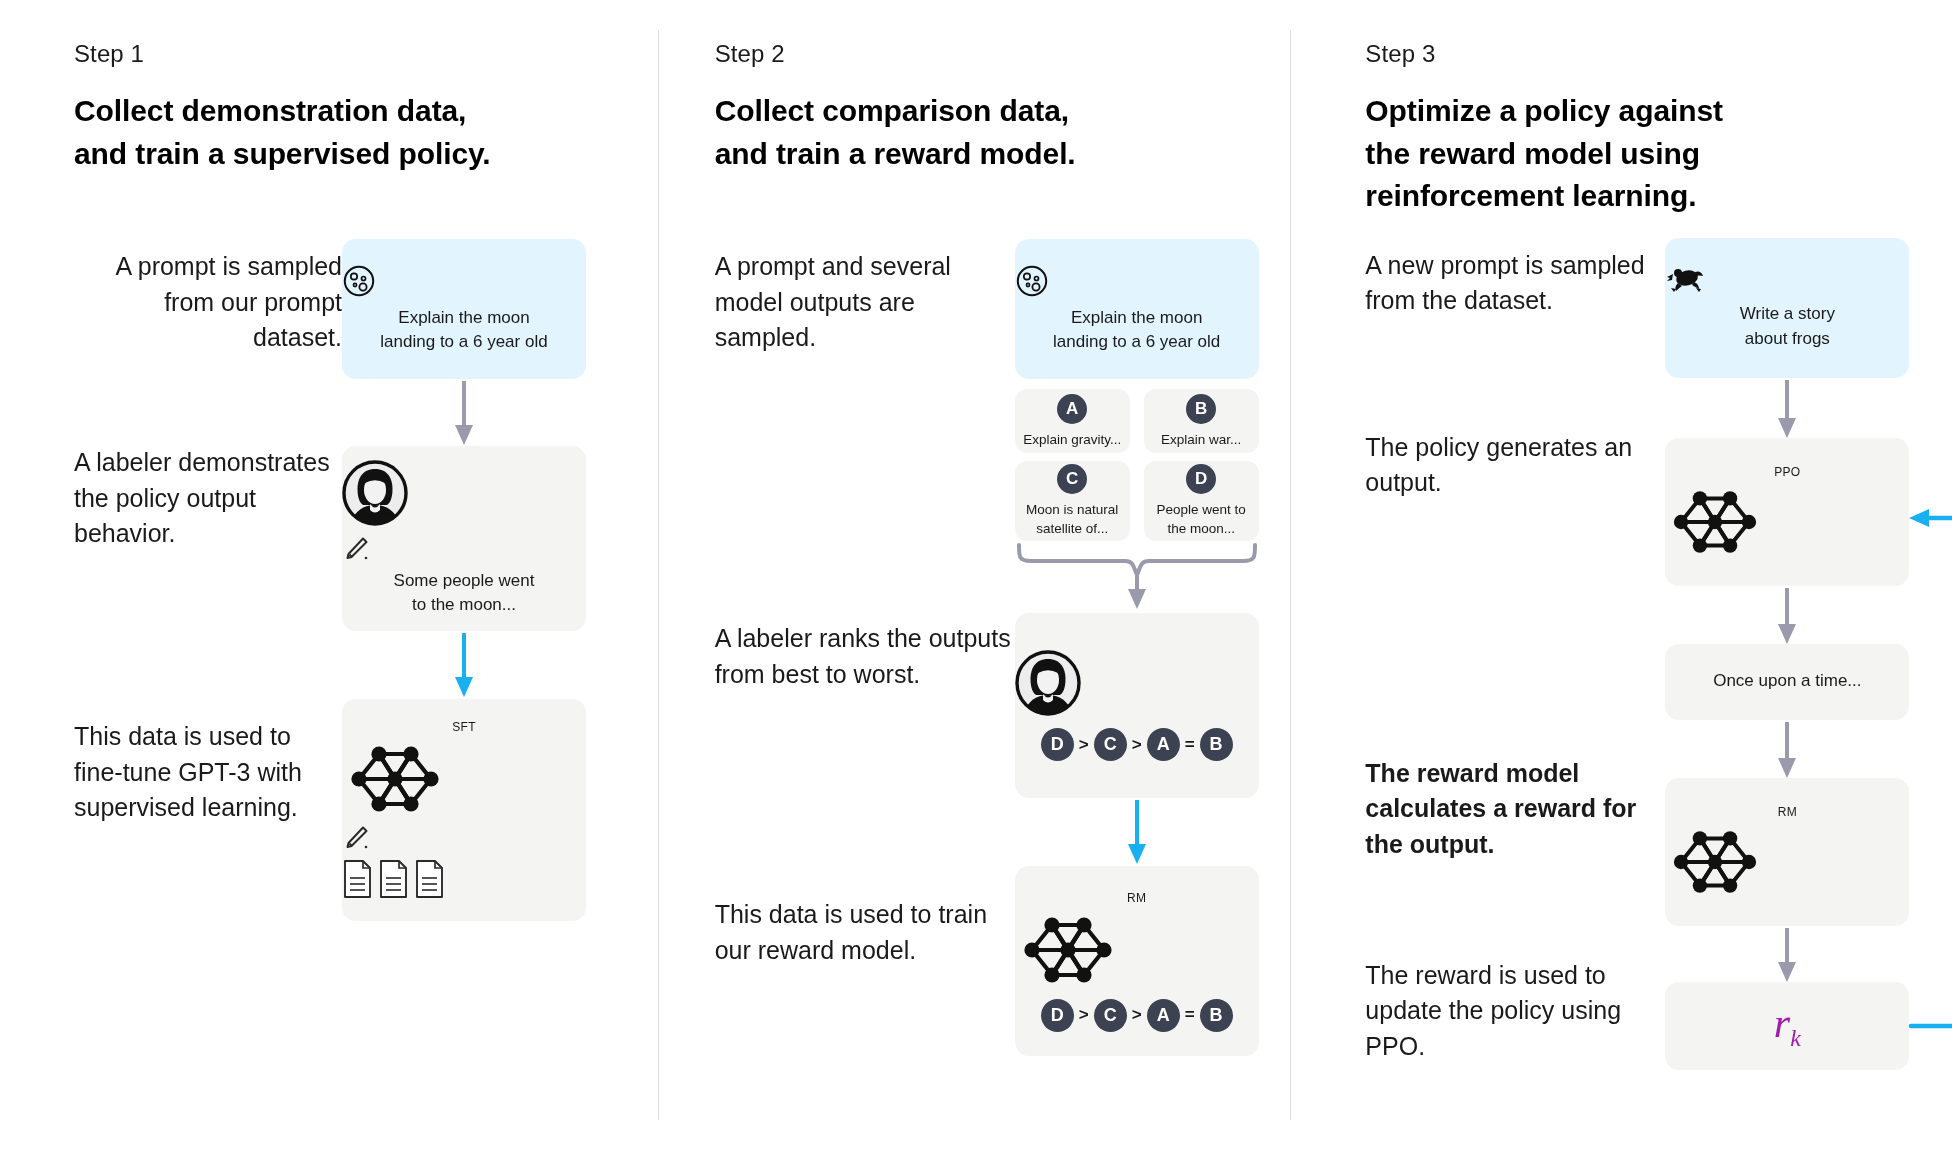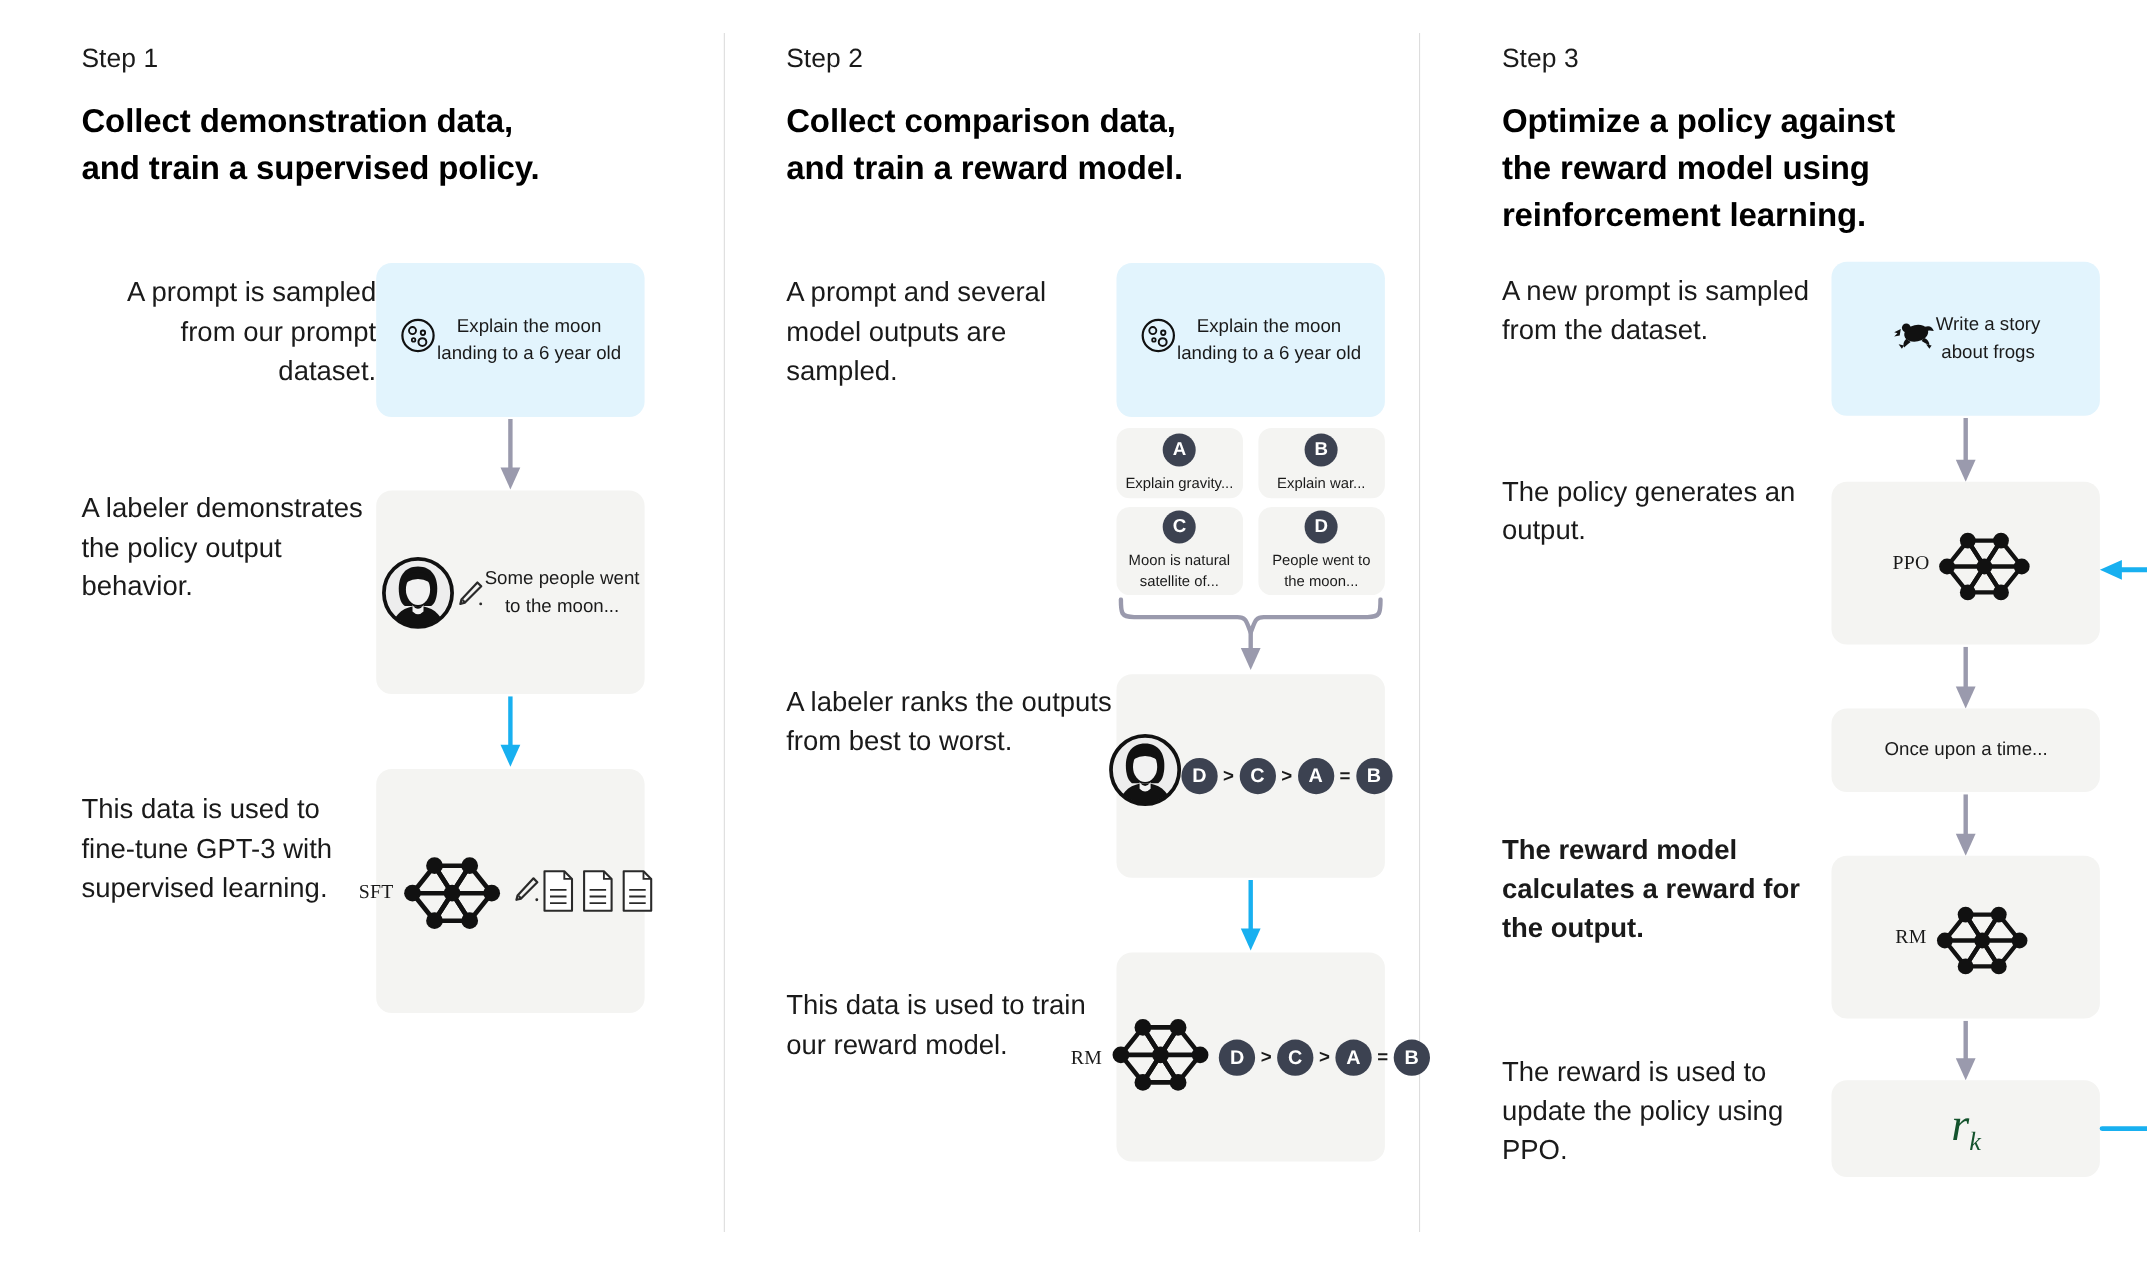--- a/index.html
+++ b/index.html
@@ -66,36 +66,35 @@
     position: absolute;
     left: 0;
   }
 
   
   .box {
     position: absolute;
     border-radius: 14px;
     background: #f4f4f2;
     display: flex;
-    align-items: center;
+    flex-direction: column;
     justify-content: center;
     text-align: center;
   }
   .box.blue { background: #e2f4fd; }
   .box-text {
     font-size: 17px;
     line-height: 1.45;
     color: #1a1a1a;
     white-space: pre-line;
   }
   .box-caption {
-    font-size: 18px;
+    font-size: 12px;
     color: #1a1a1a;
     letter-spacing: 0.3px;
-    font-family: Liberation Serif, serif;
   }
 
   
   .arrow { position: absolute; }
 
   
   .icon-svg { display: block; }
 
   .avatar { display: block; }
 
@@ -130,21 +129,21 @@
     background: #3c4251; color: #ffffff;
     font-size: 18px; font-weight: 700;
     display: flex; align-items: center; justify-content: center;
   }
   .rank-op { font-size: 17px; font-weight: 700; color: #1a1a1a; }
 
   .rk {
     font-family: "Liberation Serif", serif;
     font-style: italic;
     font-size: 42px;
-    color: #14532d;
+    color: #a21caf;
   }
   .rk sub { font-size: 24px; }
 </style>
 </head>
 <body>
 
 <div class="page">
 
   <div class="divider d1"></div>
   <div class="divider d2"></div>

